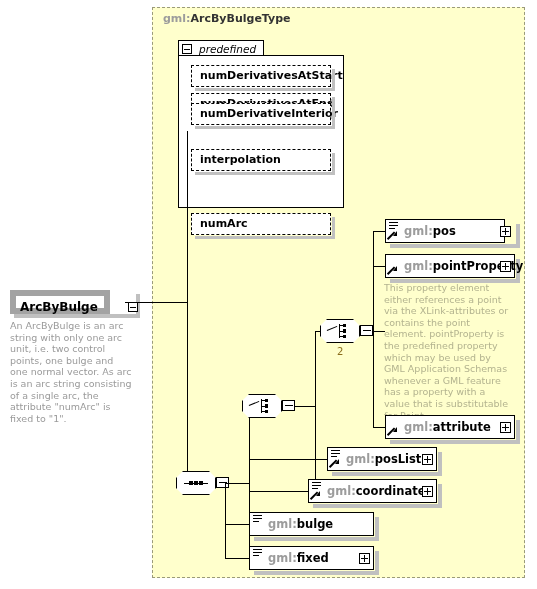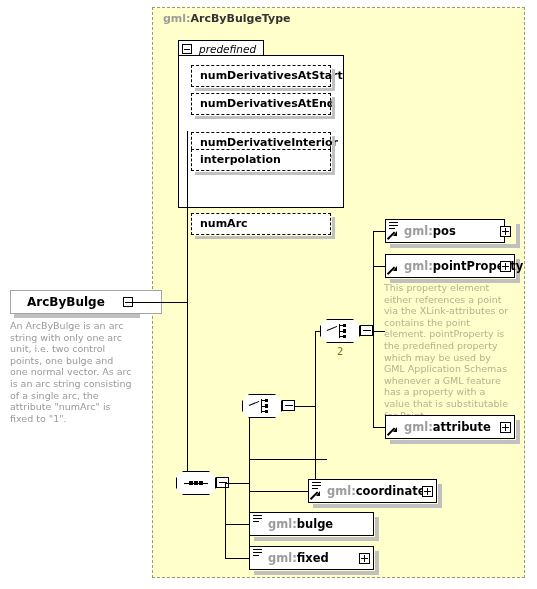--- a/index.html
+++ b/index.html
@@ -84,23 +84,23 @@
     content:"";position:absolute;left:0;bottom:0;width:10px;height:1.6px;background:#000;
     transform:rotate(-45deg);transform-origin:left bottom;
   }
   .ic-arrow::after{
     content:"";position:absolute;right:0;top:0;width:0;height:0;
     border-left:4px solid transparent;border-bottom:5px solid #000;
   }
 
   
   .root-el{
-    position:absolute;left:10px;top:290px;width:152px;height:24px;
-    border:1px solid #a3a3a3;background:#ffffff;box-sizing:border-box;
-    font-size:12px;font-weight:bold;color:#000;line-height:22px;padding-left:16px;
+    position:absolute;left:10px;top:290px;width:100px;height:24px;
+    border:6px solid #a3a3a3;background:#ffffff;box-sizing:border-box;
+    font-size:12px;font-weight:bold;color:#000;line-height:22px;padding-left:4px;
   }
   .root-sh-b{position:absolute;left:14px;top:314px;width:126px;height:4px;background:#c0c0c0;}
   .root-sh-r{position:absolute;left:136px;top:294px;width:4px;height:24px;background:#c0c0c0;}
   .root-doc{
     position:absolute;left:10px;top:320px;width:122px;
     font-size:9.5px;line-height:11.6px;color:#9a9a9a;
   }
 
   
   .annot{
@@ -162,21 +162,21 @@
   <div class="attr-tabwrap">
     <div class="attr-tab">
       <span class="minus-sq"></span>
       <span>predefined</span>
     </div>
   </div>
 
   <div class="attr-body">
     <div class="attr-item" style="left:12px;top:9px;"><span>numDerivativesAtStart</span><span class="shadow"></span><span class="shadow-r"></span></div>
     <div class="attr-item" style="left:12px;top:37px;"><span>numDerivativesAtEnd</span><span class="shadow"></span><span class="shadow-r"></span></div>
-    <div class="attr-item" style="left:12px;top:76px;"><span>numDerivativeInterior</span><span class="shadow"></span><span class="shadow-r"></span></div>
+    <div class="attr-item" style="left:12px;top:47px;"><span>numDerivativeInterior</span><span class="shadow"></span><span class="shadow-r"></span></div>
     <div class="attr-item" style="left:12px;top:93px;"><span>interpolation</span><span class="shadow"></span><span class="shadow-r"></span></div>
     <div class="attr-item" style="left:12px;top:121px;margin-top:36px;"><span>numArc</span><span class="shadow"></span><span class="shadow-r"></span></div>
   </div>
 
   <div class="root-sh-b"></div>
   <div class="root-sh-r"></div>
   <div class="root-el">
     <span>ArcByBulge</span>
     <span class="minus-sq" style="left:112px;top:6px;"></span>
   </div>
@@ -279,20 +279,32 @@
   <div class="annot">This property element either references a point via the XLink-attributes or contains the point element. pointProperty is the predefined property which may be used by GML Application Schemas whenever a GML feature has a property with a value that is substitutable for Point.</div>
 
   <div class="el" style="left:385px;top:415px;width:130px;">
     <span class="sh-b" style="width:130px;"></span>
     <span class="sh-r" style="left:130px;"></span>
     <span class="ic-arrow"></span>
     <span class="lbl"><span class="pfx">gml:</span><span>attribute</span></span>
     <span class="plus-sq" style="left:114px;top:6px;"></span>
   </div>
 
+  <div class="el" style="left:327px;top:447px;width:110px;">
+    <span class="sh-b" style="width:110px;"></span>
+    <span class="sh-r" style="left:110px;"></span>
+    <span class="ic-lines">
+        <i></i>
+        <i></i>
+        <i></i>
+      </span>
+    <span class="ic-arrow"></span>
+    <span class="lbl"><span class="pfx">gml:</span><span>posList</span></span>
+    <span class="plus-sq" style="left:94px;top:6px;"></span>
+  </div>
 
   <div class="el" style="left:308px;top:479px;width:129px;">
     <span class="sh-b" style="width:129px;"></span>
     <span class="sh-r" style="left:129px;"></span>
     <span class="ic-lines">
         <i></i>
         <i></i>
         <i></i>
       </span>
     <span class="ic-arrow"></span>

